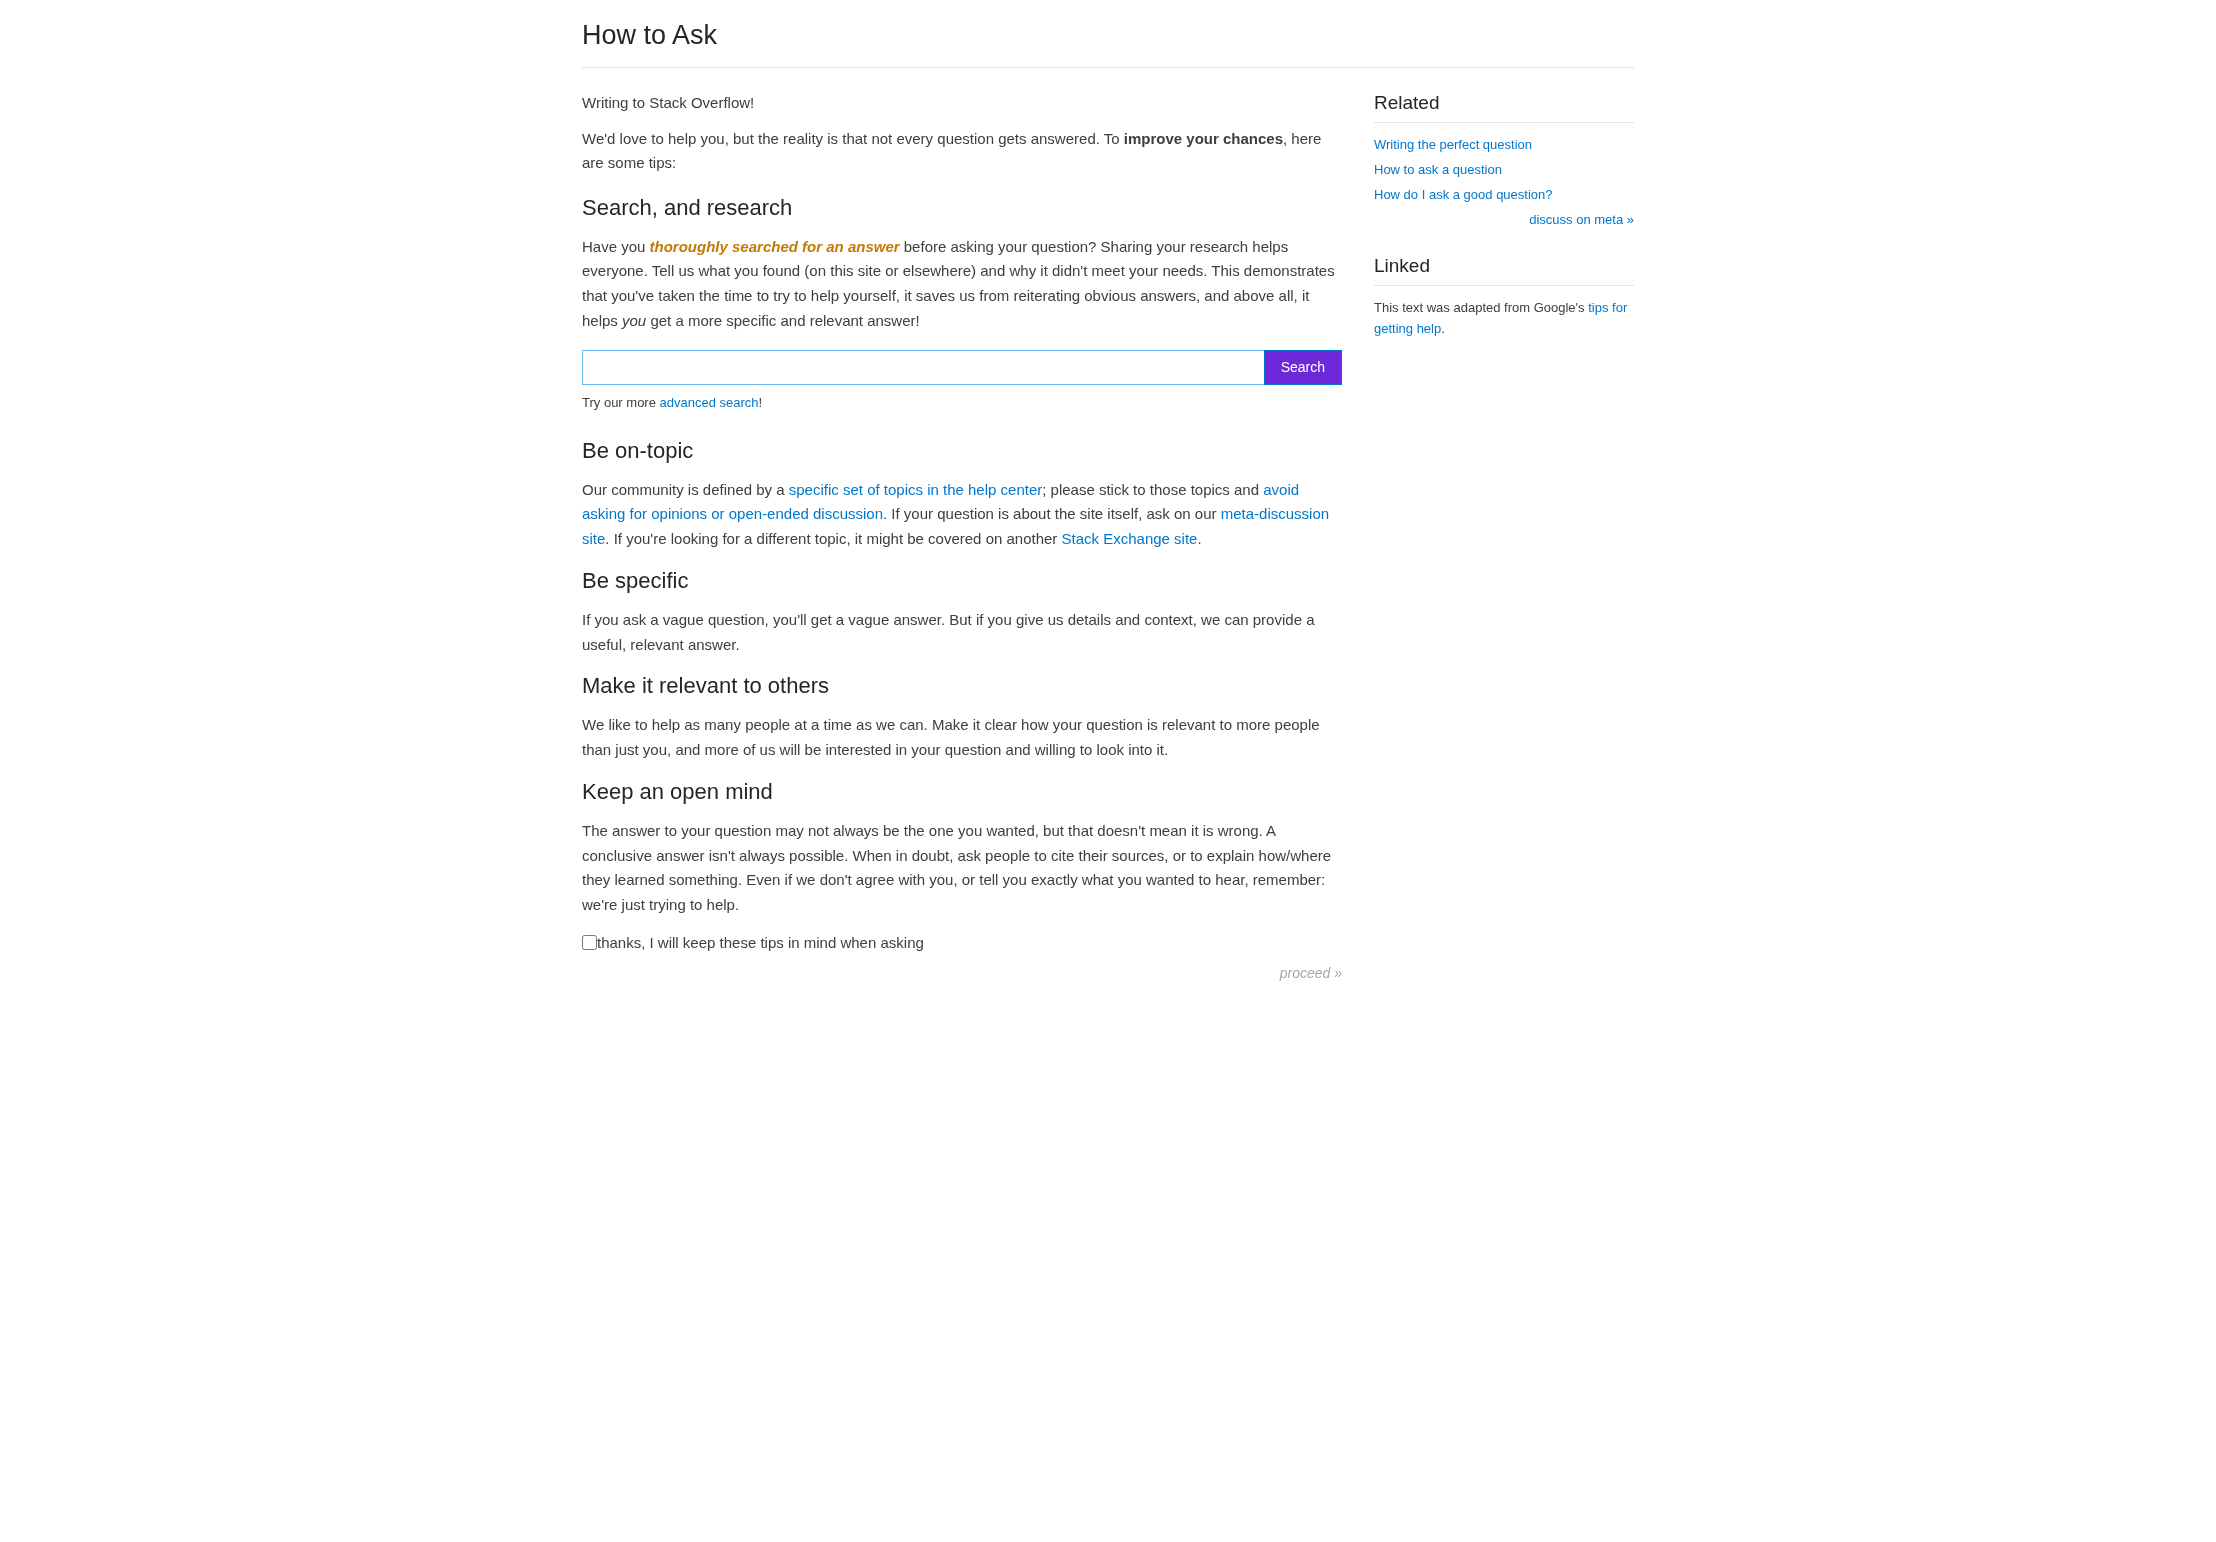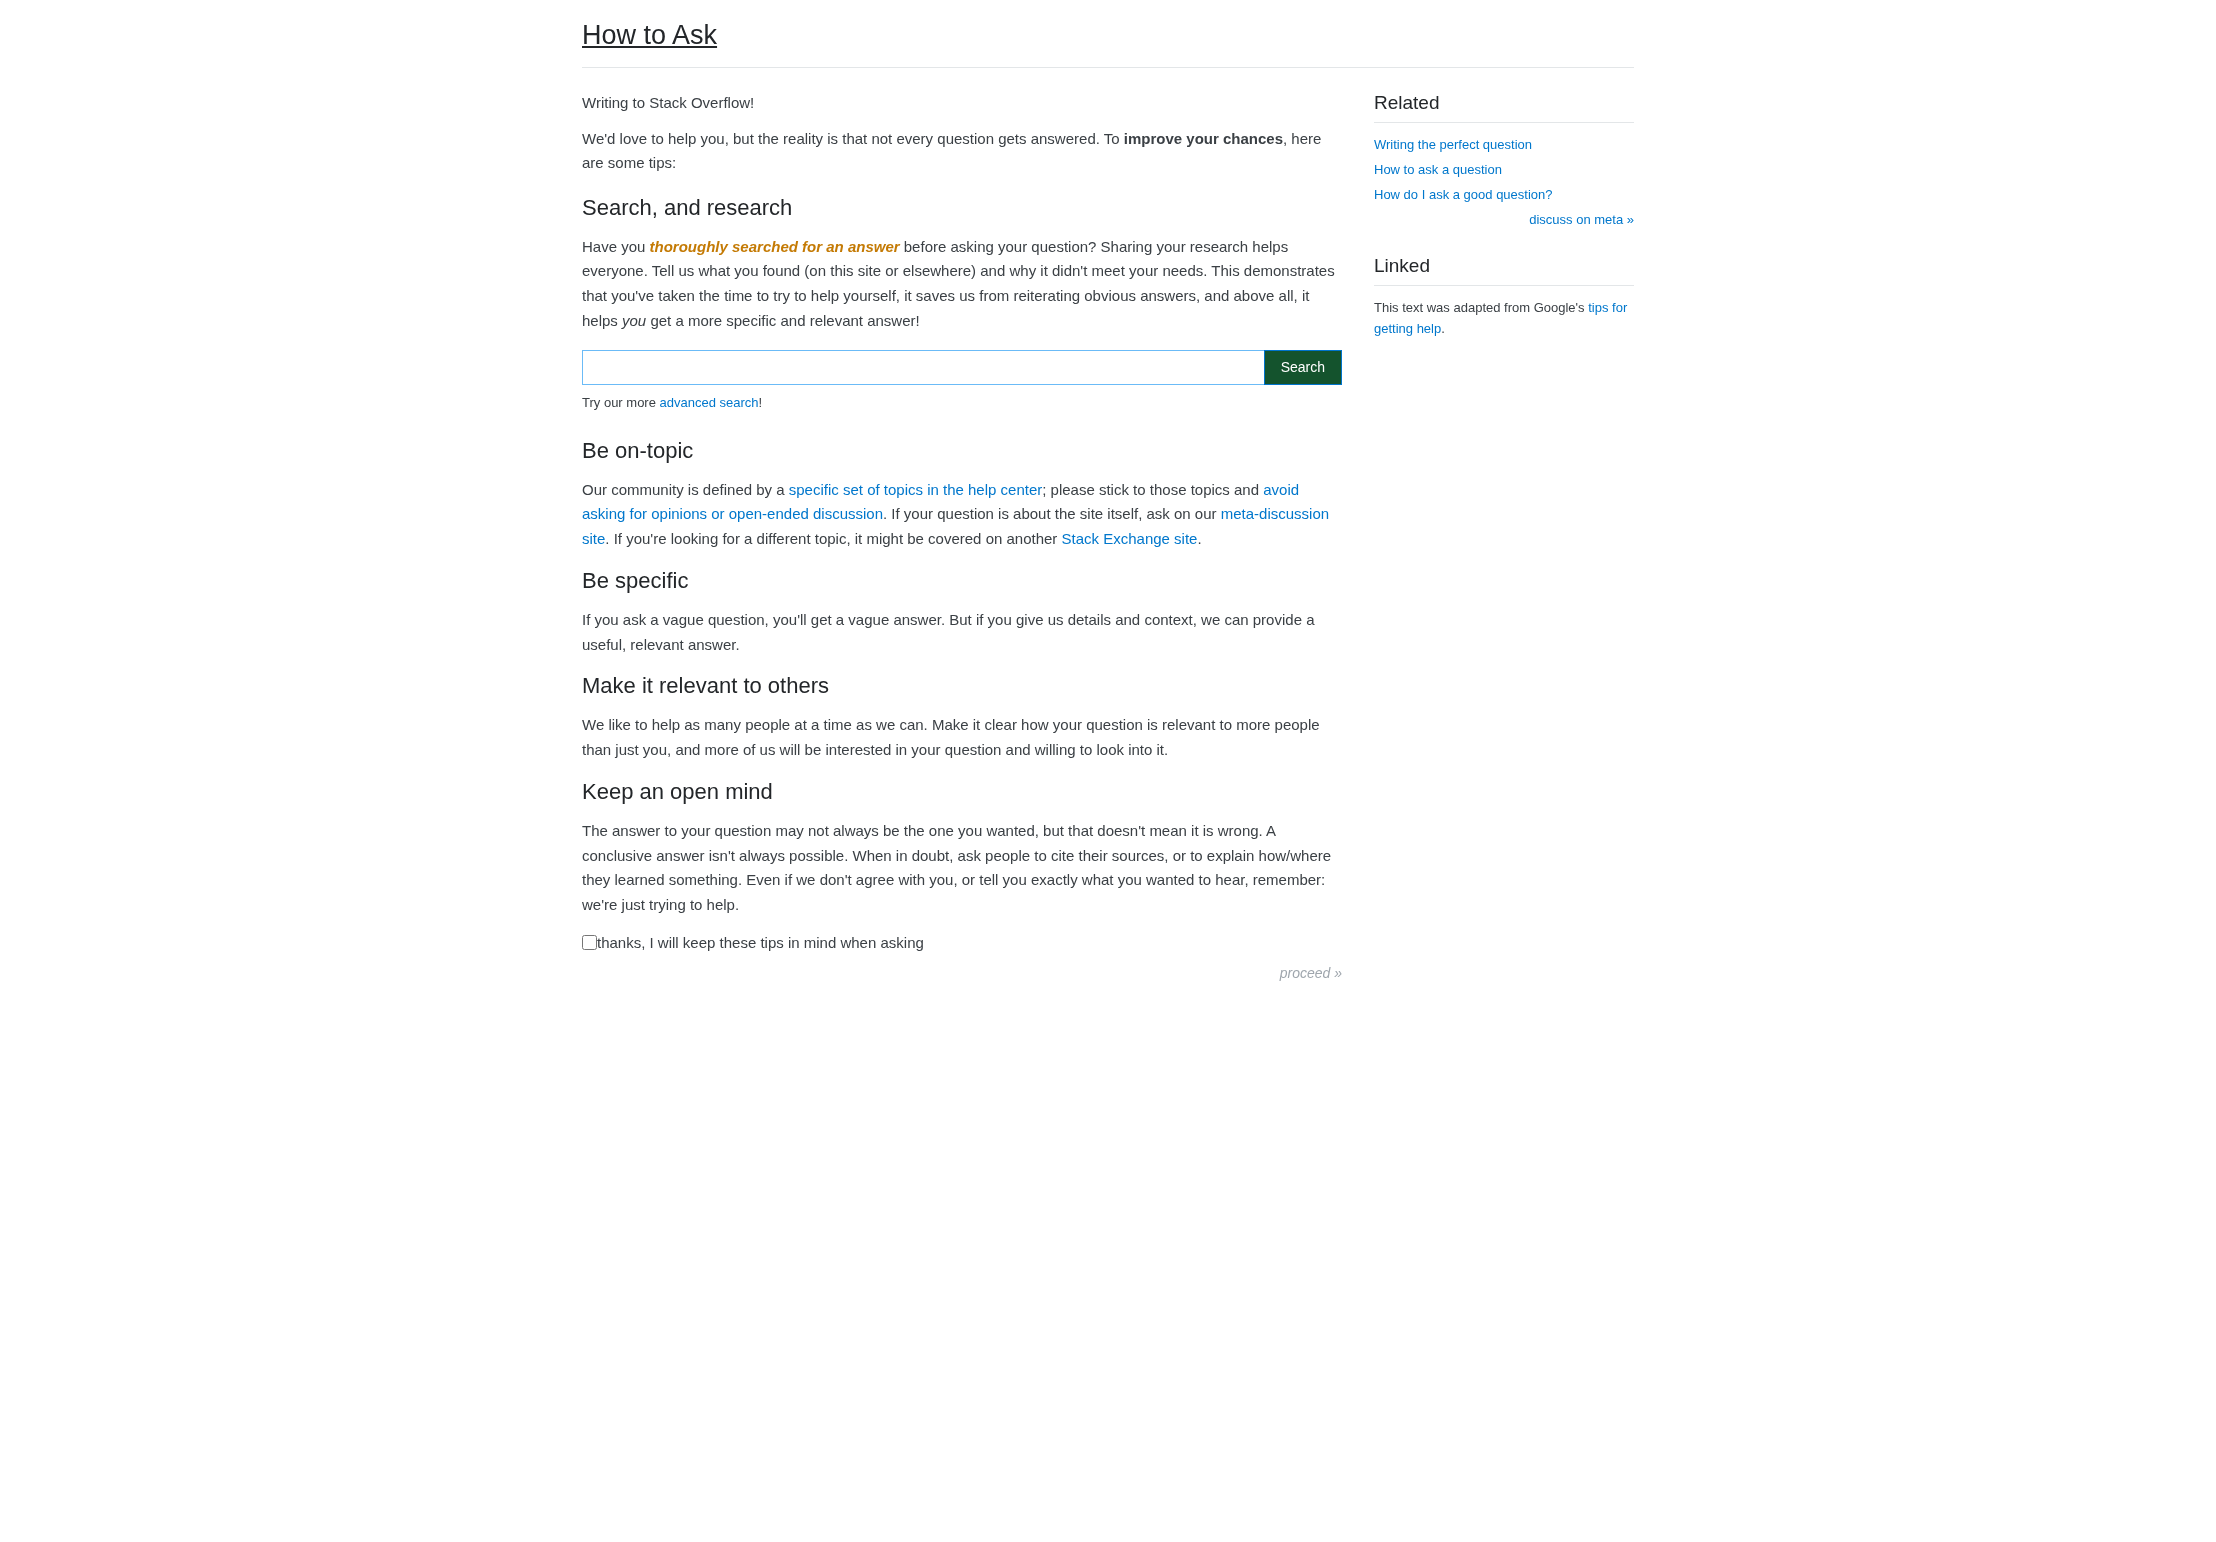--- a/index.html
+++ b/index.html
@@ -16,21 +16,20 @@
     .page-wrapper {
       max-width: 1100px;
       margin: 0 auto;
       padding: 20px 24px 40px 24px;
     }
     h1.page-title {
       font-size: 27px;
       font-weight: normal;
       color: #232629;
       margin-bottom: 16px;
-      text-decoration: underline;
     }
     .divider {
       border: none;
       border-top: 1px solid #e3e6e8;
       margin-bottom: 24px;
     }
     .layout {
       display: flex;
       gap: 32px;
     }
@@ -79,21 +78,21 @@
     .search-input {
       flex: 1;
       border: 1px solid #6bbbf7;
       border-right: none;
       padding: 8px 12px;
       font-size: 15px;
       outline: none;
       color: #3b4045;
     }
     .search-button {
-      background-color: #14532d;
+      background-color: #6d28d9;
       color: #fff;
       border: 1px solid #0074cc;
       padding: 8px 16px;
       font-size: 14px;
       cursor: pointer;
       white-space: nowrap;
     }
     .advanced-search-text {
       font-size: 13px;
       margin-bottom: 28px;

